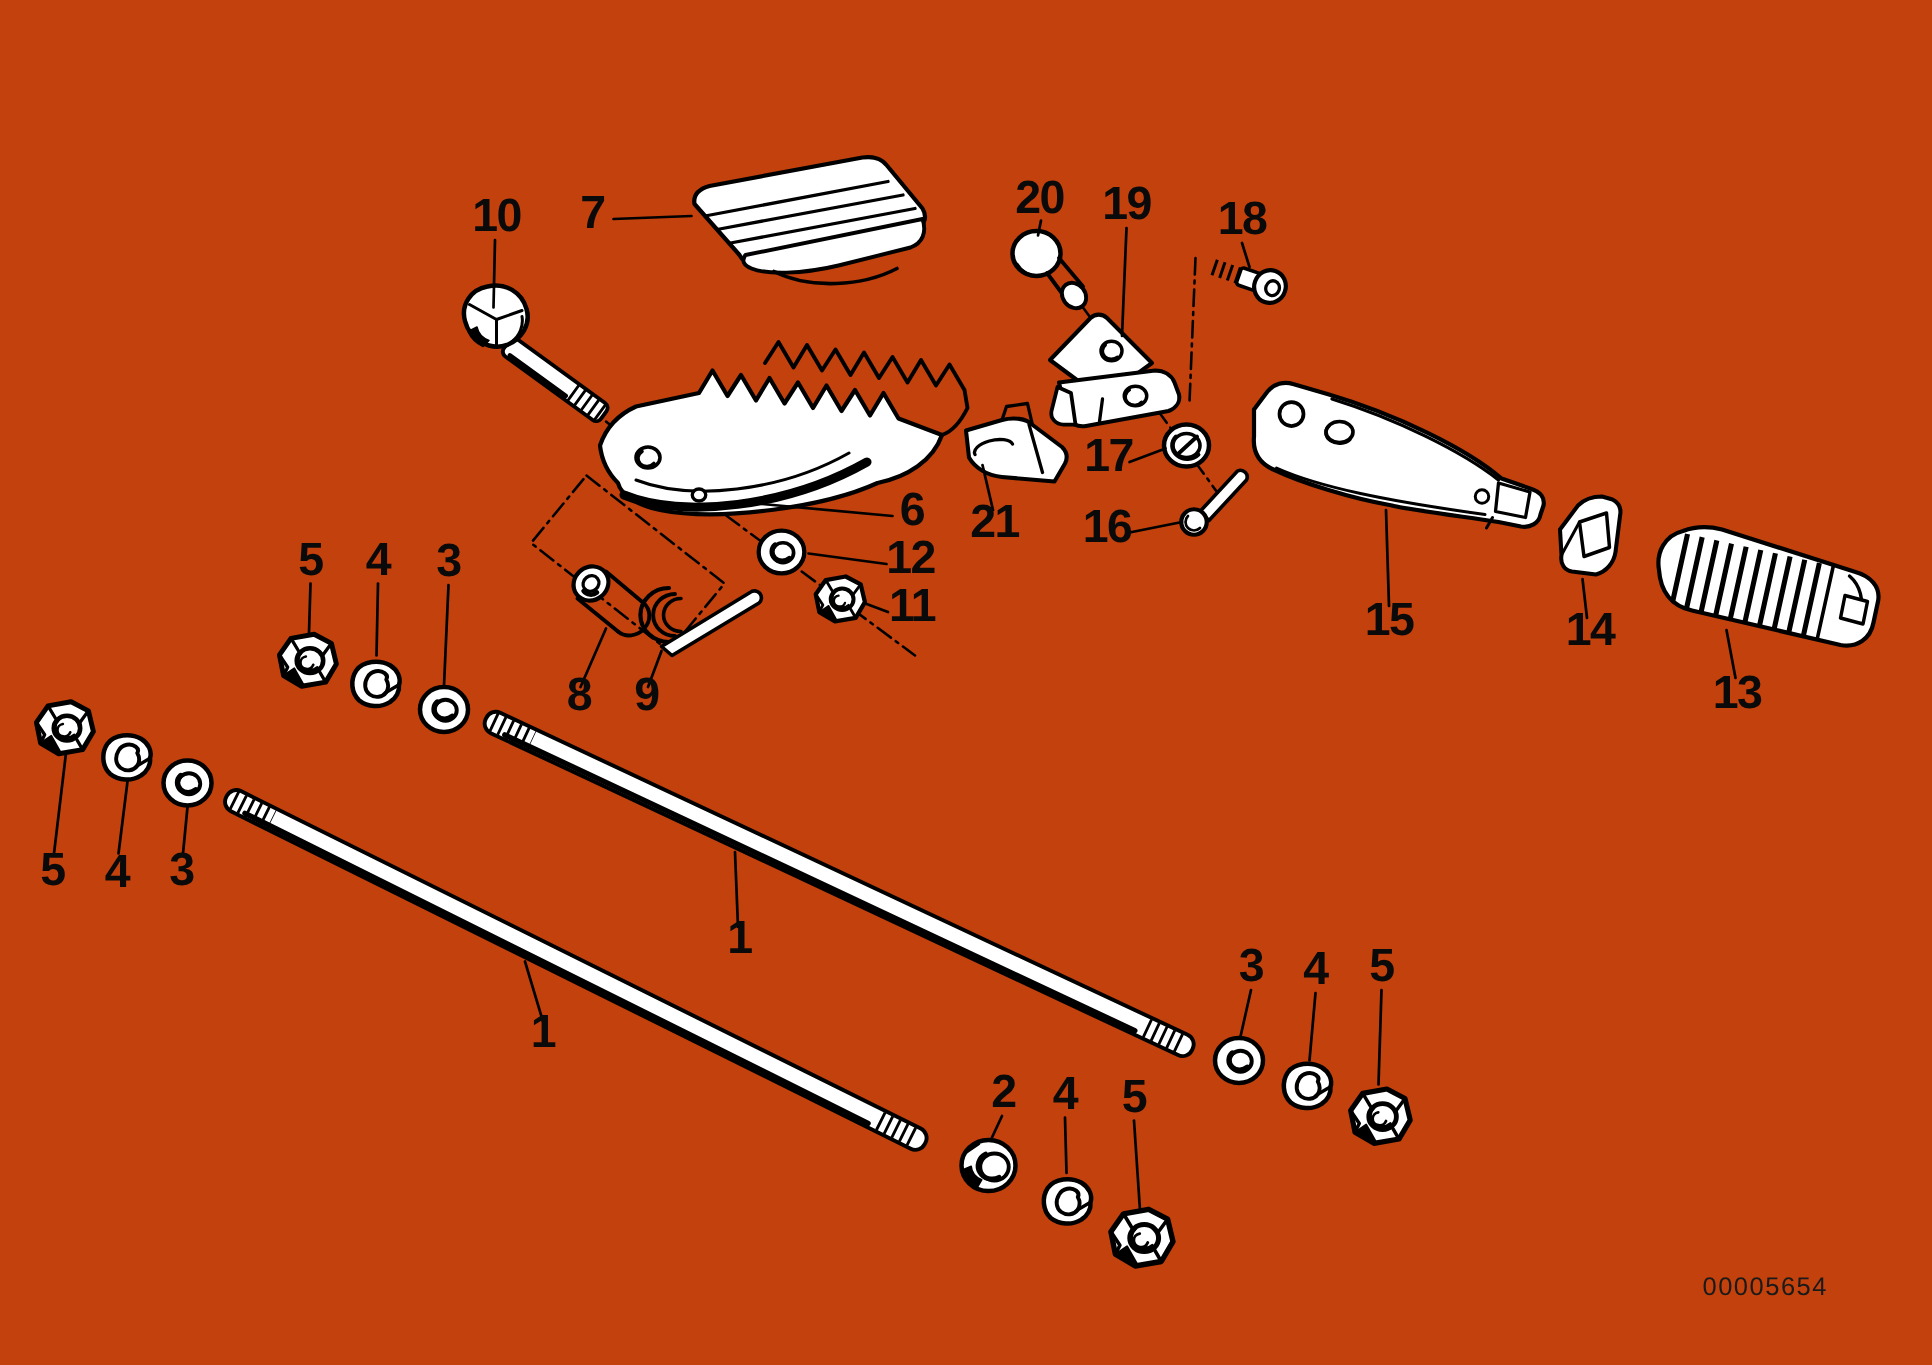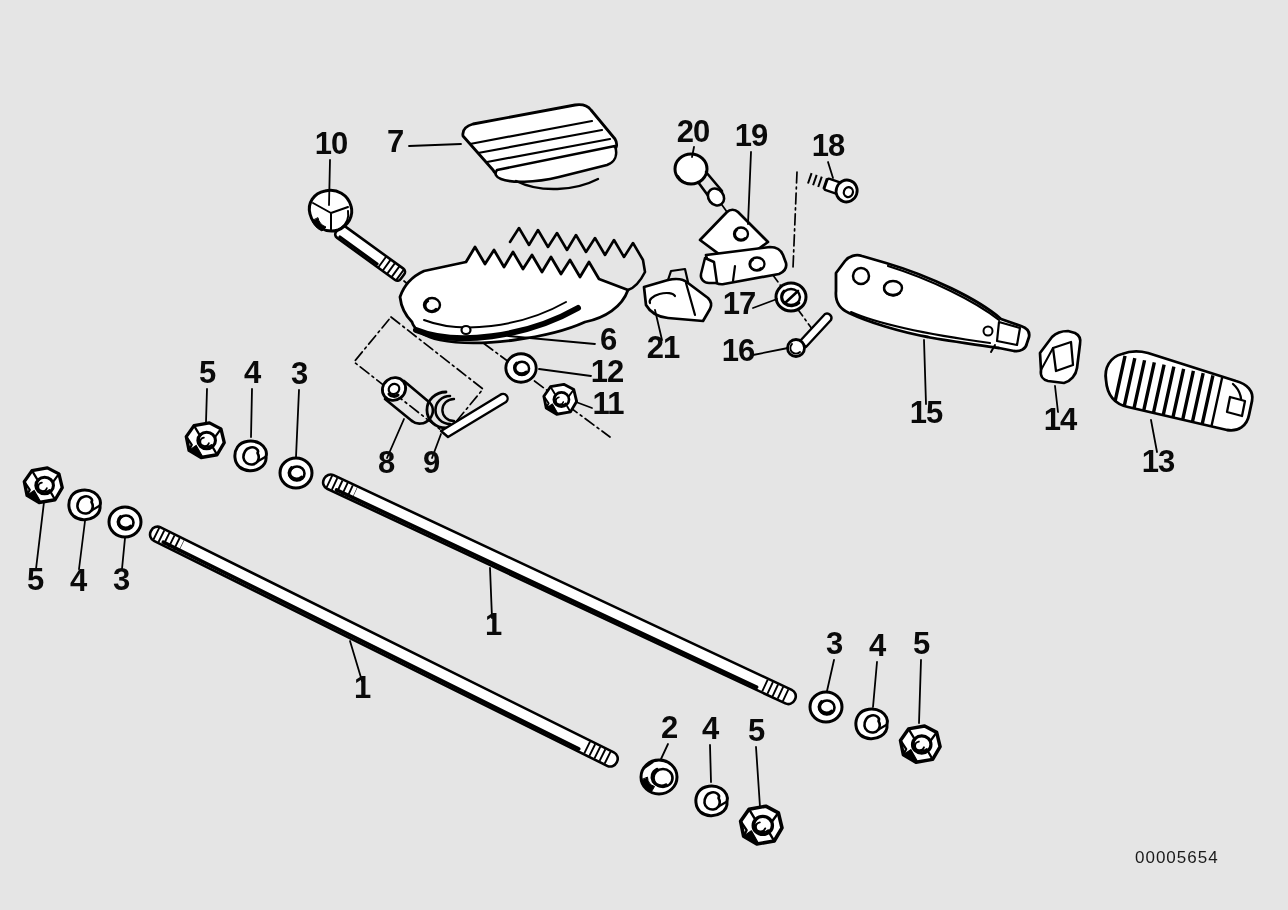--- a/index.html
+++ b/index.html
@@ -1,17 +1,17 @@
 <!DOCTYPE html>
 <html><head>
 <meta charset="utf-8">
 <style>
   html,body{margin:0;padding:0;background:#ffffff;}
   body{width:1288px;height:910px;overflow:hidden;font-family:"Liberation Sans",sans-serif;}
-  #stage{position:relative;width:1288px;height:910px;background:#e5e5e5;}
+  #stage{position:relative;width:1288px;height:910px;background:#c2410c;}
   svg{display:block}
   .callout{font-family:"Liberation Sans",sans-serif;font-weight:700;font-size:31px;fill:#0a0a0a;letter-spacing:-1px;}
   .imgcode{font-family:"Liberation Sans",sans-serif;font-weight:400;font-size:17px;fill:#1a1a1a;letter-spacing:1px;}
 </style>
 </head>
 <body>
 
 <div id="stage">
 <svg width="1288" height="910" viewBox="0 0 1288 910">
   <defs>

